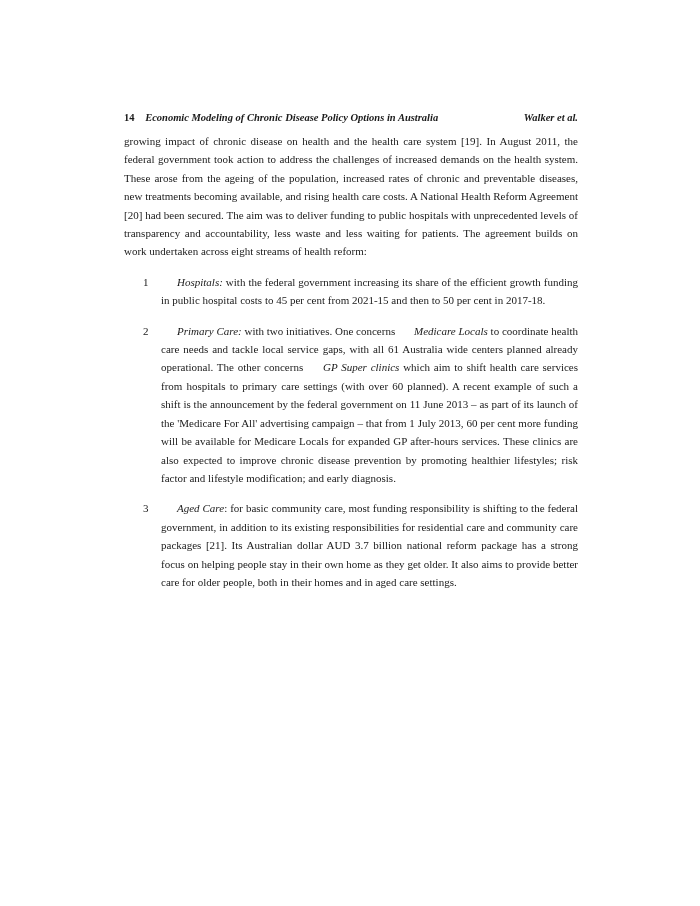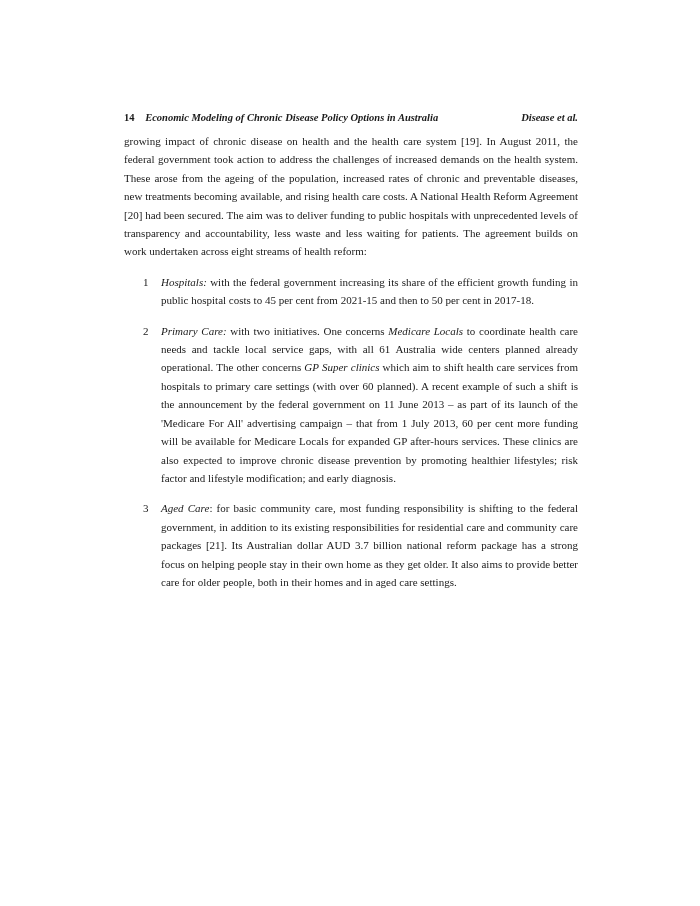--- a/index.html
+++ b/index.html
@@ -5,31 +5,31 @@
     html, body { margin: 0; padding: 0; background: #ffffff; }
     body { width: 700px; height: 906px; position: relative; overflow: hidden; color: #1a1a1a; font-family: "Liberation Serif", serif; }
     .header { position: absolute; left: 124px; top: 112px; width: 454px; display: flex; justify-content: space-between; align-items: center; font-size: 10.5px; font-weight: bold; font-style: italic; }
     .header .pnum { font-style: normal; margin-right: 8px; }
     .body { position: absolute; left: 124px; top: 132px; width: 454px; font-size: 11px; line-height: 18.4px; text-align: justify; }
     .body p { margin: 0; }
     .list { margin: 12px 0 0 0; padding: 0; list-style: none; }
     .list li { position: relative; padding-left: 37px; margin-bottom: 12px; }
     .list li .num { position: absolute; left: 19px; top: 0; }
     .list li .txt { display: block; text-align: justify; }
-    i { font-style: italic; }
+    i { font-style: italic; margin-left: 16px; }
   </style>
 </head>
 <body>
 
 <div class="header">
   <span>
     <span class="pnum">14</span>
     <span>Economic Modeling of Chronic Disease Policy Options in Australia</span>
   </span>
-  <span>Disease et al.</span>
+  <span>Walker et al.</span>
 </div>
 
 <div class="body">
   <p>growing impact of chronic disease on health and the health care system [19]. In August 2011, the federal government took action to address the challenges of increased demands on the health system. These arose from the ageing of the population, increased rates of chronic and preventable diseases, new treatments becoming available, and rising health care costs. A National Health Reform Agreement [20] had been secured. The aim was to deliver funding to public hospitals with unprecedented levels of transparency and accountability, less waste and less waiting for patients. The agreement builds on work undertaken across eight streams of health reform:</p>
 
   <ol class="list">
     <li>
       <span class="num">1</span>
       <span class="txt"><i>Hospitals:</i><span> with the federal government increasing its share of the efficient growth funding in public hospital costs to 45 per cent from 2021-15 and then to 50 per cent in 2017-18.</span></span>
     </li>

